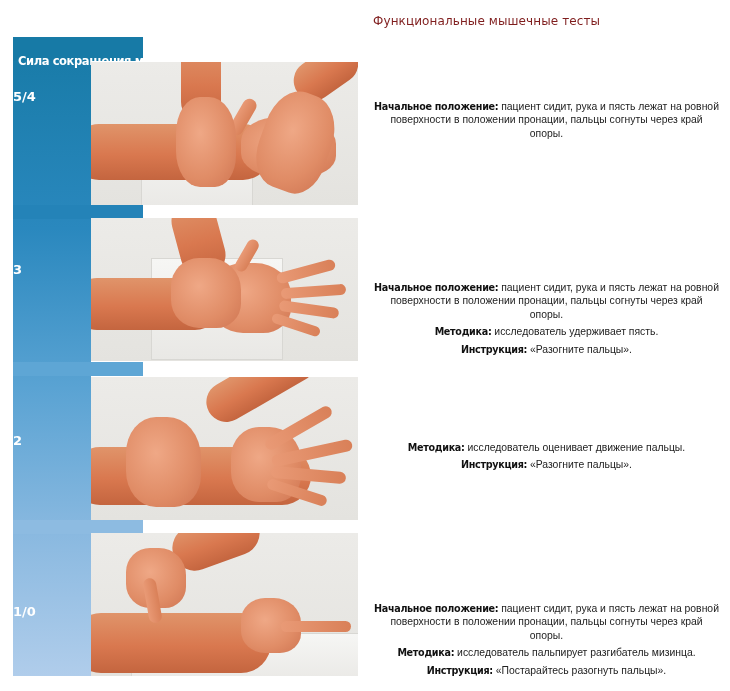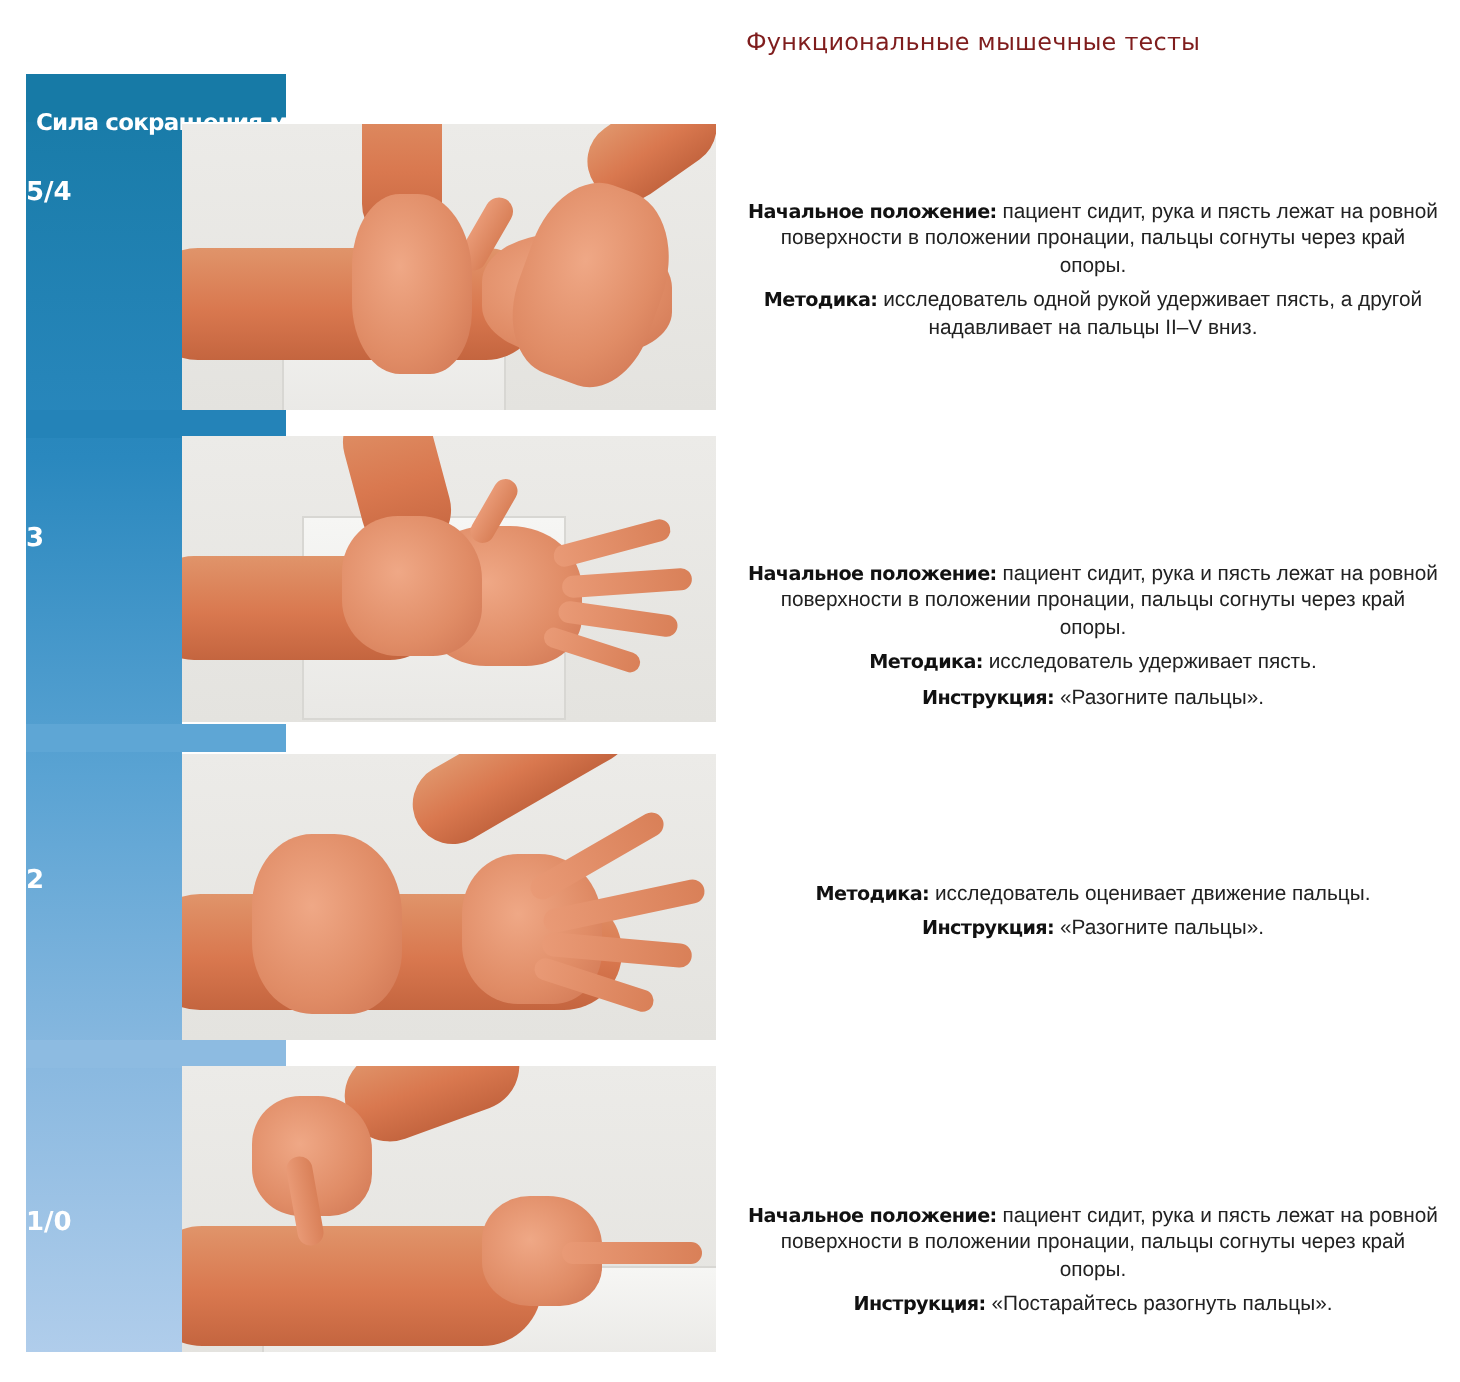--- a/index.html
+++ b/index.html
@@ -91,30 +91,30 @@
   <div class="arm" style="left:-20px;top:80px;width:200px;height:60px;"></div>
   <div class="hand" style="left:150px;top:65px;width:60px;height:55px;"></div>
   <div class="finger" style="left:190px;top:88px;width:70px;height:11px;"></div>
   <div class="arm" style="left:80px;top:-15px;width:90px;height:45px;transform:rotate(-20deg);"></div>
   <div class="hand" style="left:35px;top:15px;width:60px;height:60px;"></div>
   <div class="finger" style="left:55px;top:45px;width:13px;height:45px;transform:rotate(-10deg);"></div>
 </div>
 
 <div class="desc" style="top:100px;">
   <p><span class="lbl">Начальное положение:</span><span> пациент сидит, рука и пясть лежат на ровной поверхности в положении пронации, пальцы согнуты через край опоры.</span></p>
-  <p class="justify"><span class="lbl">Методика:</span><span> исследователь одной рукой удерживает пясть, а другой надавливает на пальцы II–V вниз.</span></p>
 </div>
 
 <div class="desc" style="top:281px;">
   <p><span class="lbl">Начальное положение:</span><span> пациент сидит, рука и пясть лежат на ровной поверхности в положении пронации, пальцы согнуты через край опоры.</span></p>
   <p><span class="lbl">Методика:</span><span> исследователь удерживает пясть.</span></p>
   <p><span class="lbl">Инструкция:</span><span> «Разогните пальцы».</span></p>
 </div>
 
 <div class="desc" style="top:441px;">
   <p><span class="lbl">Методика:</span><span> исследователь оценивает движение пальцы.</span></p>
   <p><span class="lbl">Инструкция:</span><span> «Разогните пальцы».</span></p>
 </div>
 
 <div class="desc" style="top:602px;">
   <p><span class="lbl">Начальное положение:</span><span> пациент сидит, рука и пясть лежат на ровной поверхности в положении пронации, пальцы согнуты через край опоры.</span></p>
+  <p><span class="lbl">Методика:</span><span> исследователь пальпирует разгибатель мизинца.</span></p>
   <p><span class="lbl">Инструкция:</span><span> «Постарайтесь разогнуть пальцы».</span></p>
 </div>
 
 </body></html>

